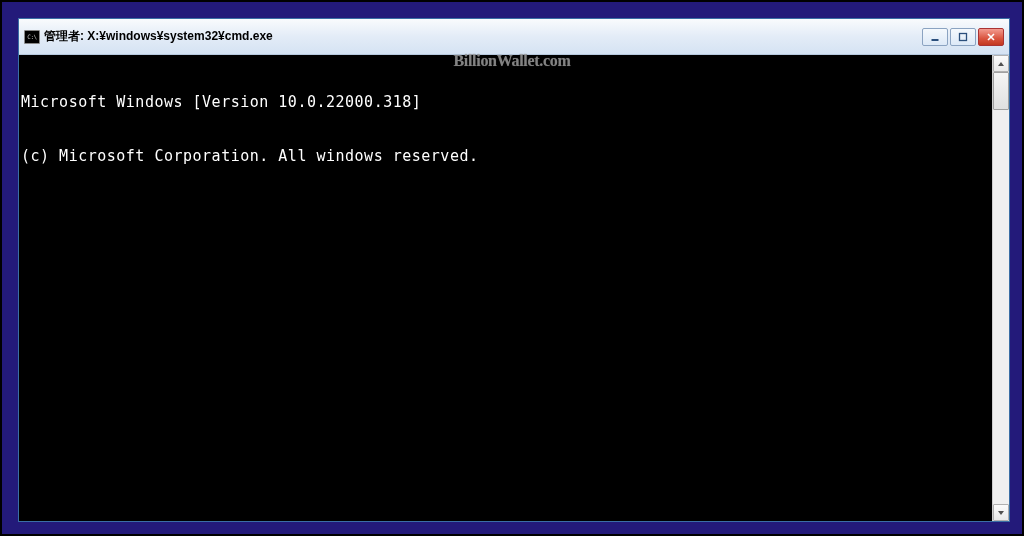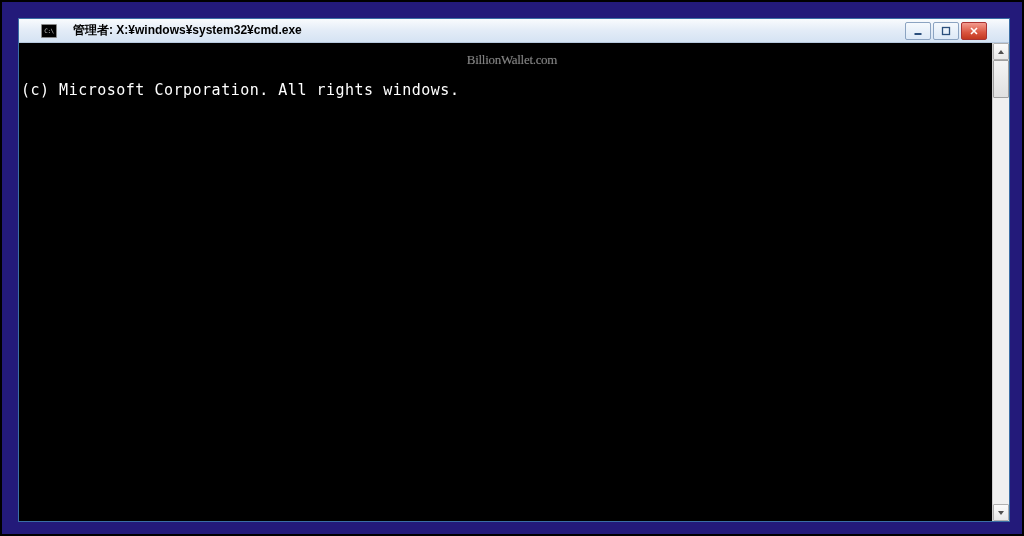--- a/index.html
+++ b/index.html
@@ -27,27 +27,27 @@
       left: 16px;
       width: 992px;
       height: 504px;
       background: #fff;
       border: 1px solid #3a6ea5;
       box-shadow: 0 0 0 1px rgba(255,255,255,0.6) inset;
       display: flex;
       flex-direction: column;
     }
     .titlebar {
-      height: 24px;
+      height: 36px;
       background: linear-gradient(#f9fbfd, #e3ecf7 50%, #d5e3f3);
       border-bottom: 1px solid #b7c9de;
       display: flex;
       align-items: center;
-      padding: 0 20px;
-      gap: 16px;
+      padding: 0 3px;
+      gap: 4px;
     }
     .title-icon {
       width: 16px;
       height: 14px;
       background: #000;
       border: 1px solid #888;
       border-radius: 1px;
       display: flex;
       align-items: center;
       justify-content: center;
@@ -140,22 +140,22 @@
       background: linear-gradient(#f5f5f5, #e0e0e0);
       border: 1px solid #a0a0a0;
       border-radius: 1px;
     }
     .watermark {
       position: absolute;
       top: 50px;
       left: 50%;
       transform: translateX(-50%);
       font-family: Georgia, "Times New Roman", serif;
-      font-size: 13px;
-      font-weight: 400;
+      font-size: 16px;
+      font-weight: 700;
       letter-spacing: -0.3px;
       color: #9a9a9a;
       opacity: 0.85;
       white-space: nowrap;
       pointer-events: none;
       text-shadow: 0 0 1px #444;
     }
     .cursor {
       display: inline-block;
       width: 8px;
@@ -191,21 +191,22 @@
         </div>
         <div class="win-btn close">
           <svg width="10" height="10" viewBox="0 0 10 10">
             <path d="M2 2 L8 8 M8 2 L2 8" stroke="#fff" stroke-width="1.6"></path>
           </svg>
         </div>
       </div>
     </div>
     <div class="client">
       <div class="terminal">
-        <span class="term-line">(c) Microsoft Corporation. All rights windows.</span>
+        <span class="term-line">Microsoft Windows [Version 10.0.22000.318]</span>
+        <span class="term-line">(c) Microsoft Corporation. All windows reserved.</span>
         <span class="term-line"></span>
       </div>
       <div class="scrollbar">
         <div class="sb-btn">
           <svg width="8" height="8" viewBox="0 0 8 8">
             <path d="M4 2 L7 6 L1 6 Z" fill="#505050"></path>
           </svg>
         </div>
         <div class="sb-track">
           <div class="sb-thumb"></div>

